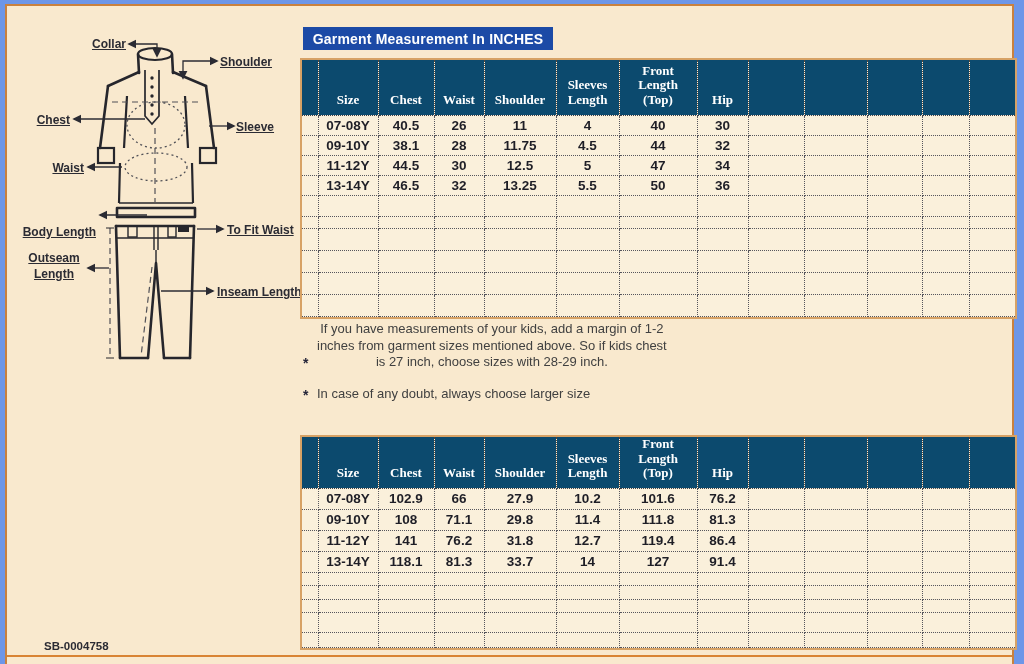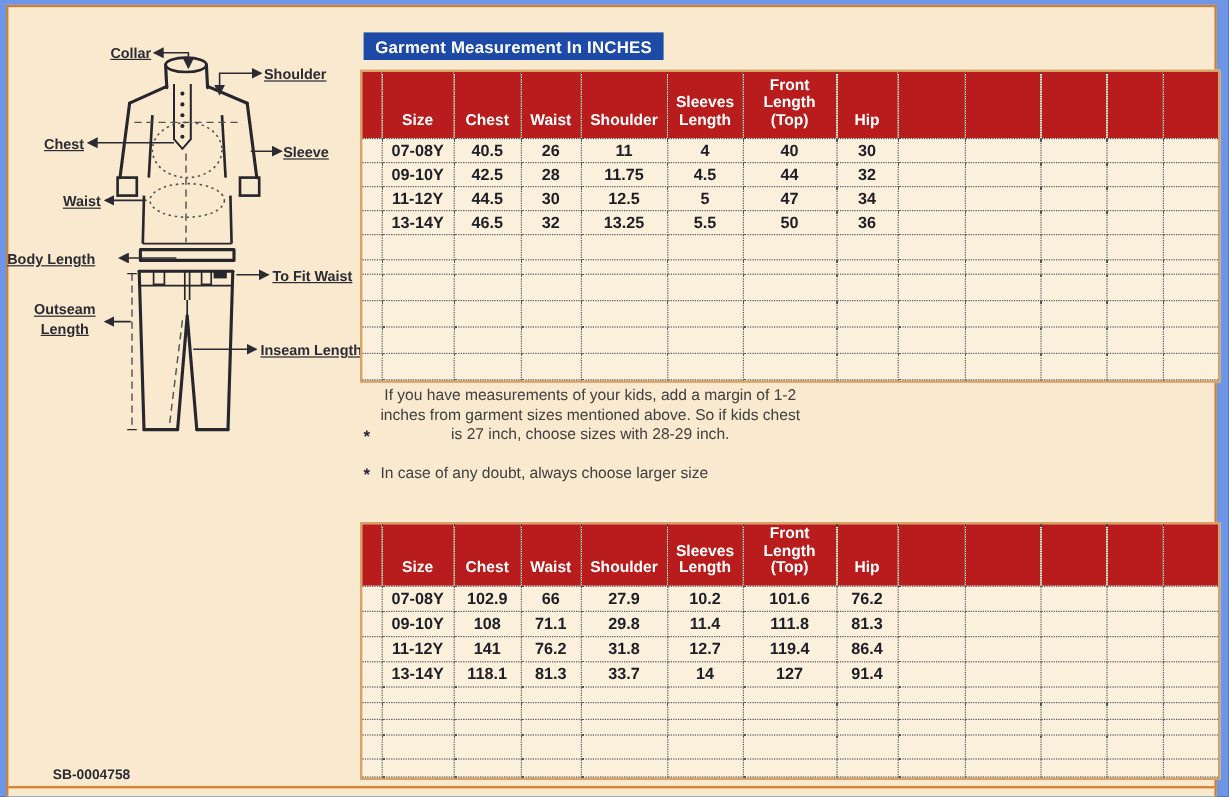--- a/index.html
+++ b/index.html
@@ -12,23 +12,23 @@
   .dlabel{position:absolute;font-size:12px;font-weight:700;color:#2b2b33;line-height:1.3;
           white-space:pre-line;text-decoration:underline;}
   
   .title-box{position:absolute;left:303px;width:250px;height:23px;background:#1C4AA6;
              color:#fff;font-weight:700;font-size:14px;display:flex;align-items:center;
              justify-content:center;letter-spacing:.2px;}
   
   .tblwrap{position:absolute;left:300px;border:2px solid #D7A265;background:#FAF0DB;}
   table{border-collapse:collapse;table-layout:fixed;width:713px;}
   th,td{padding:0;margin:0;overflow:hidden;}
-  th{background:#b91c1c;color:#fff;font-weight:700;font-size:13px;line-height:1.12;
+  th{background:#0c4a6e;color:#fff;font-weight:700;font-size:13px;line-height:1.12;
      vertical-align:bottom;text-align:center;padding-bottom:7px;white-space:pre-line;
-     border-right:1px dotted #5a4636;border-bottom:1px dotted #3f3f45;}
+     border-right:1px dotted #5a4636;border-bottom:1px dotted #3f3f45;font-family:Liberation Serif, serif;}
   td{font-weight:700;font-size:13.5px;color:#1E1E26;text-align:center;vertical-align:middle;
      border-right:1px dotted #55555c;border-bottom:1px dotted #55555c;}
   tr>*:last-child{border-right:none;}
   
   .notes{position:absolute;left:303px;top:321px;width:370px;}
   .note{display:flex;align-items:flex-end;margin-bottom:15px;}
   .note .mark{width:14px;font-weight:700;font-size:14px;color:#26263a;}
   .note .txt{white-space:pre-line;font-size:13px;line-height:1.28;color:#404040;text-align:center;}
   
   .bottom-line{position:absolute;left:7px;right:12px;bottom:7px;height:2px;background:#D98434;}
@@ -105,21 +105,21 @@
       <path class="lead" d="M101,248 L80,248" marker-end="url(#ah)"></path>
       <path class="lead" d="M153,271 L205,271" marker-end="url(#ah)"></path>
     </g>
   </svg>
 
   <div class="dlabel" style="left:46px;top:37px;width:80px;text-align:right">Collar</div>
   <div class="dlabel" style="left:220px;top:55px">Shoulder</div>
   <div class="dlabel" style="left:10px;top:113px;width:60px;text-align:right">Chest</div>
   <div class="dlabel" style="left:236px;top:120px">Sleeve</div>
   <div class="dlabel" style="left:24px;top:161px;width:60px;text-align:right">Waist</div>
-  <div class="dlabel" style="left:6px;top:209px;width:90px;text-align:left">Body Length</div>
+  <div class="dlabel" style="left:6px;top:225px;width:90px;text-align:right">Body Length</div>
   <div class="dlabel" style="left:227px;top:223px">To Fit Waist</div>
   <div class="dlabel" style="left:14px;top:251px;width:80px;text-align:center">Outseam
 Length</div>
   <div class="dlabel" style="left:217px;top:285px">Inseam Length</div>
 
   <div class="title-box" style="top:27px">
     <span>Garment Measurement In INCHES</span>
   </div>
 
   <div class="tblwrap" style="top:58px">
@@ -169,21 +169,21 @@
         <td>30</td>
       <td></td>
             <td></td>
             <td></td>
             <td></td>
             <td></td>
           </tr>
       <tr style="height:20px">
         <td></td>
         <td>09-10Y</td>
-        <td>42.5</td>
+        <td>38.1</td>
         <td>28</td>
         <td>11.75</td>
         <td>4.5</td>
         <td>44</td>
         <td>32</td>
       <td></td>
             <td></td>
             <td></td>
             <td></td>
             <td></td>

